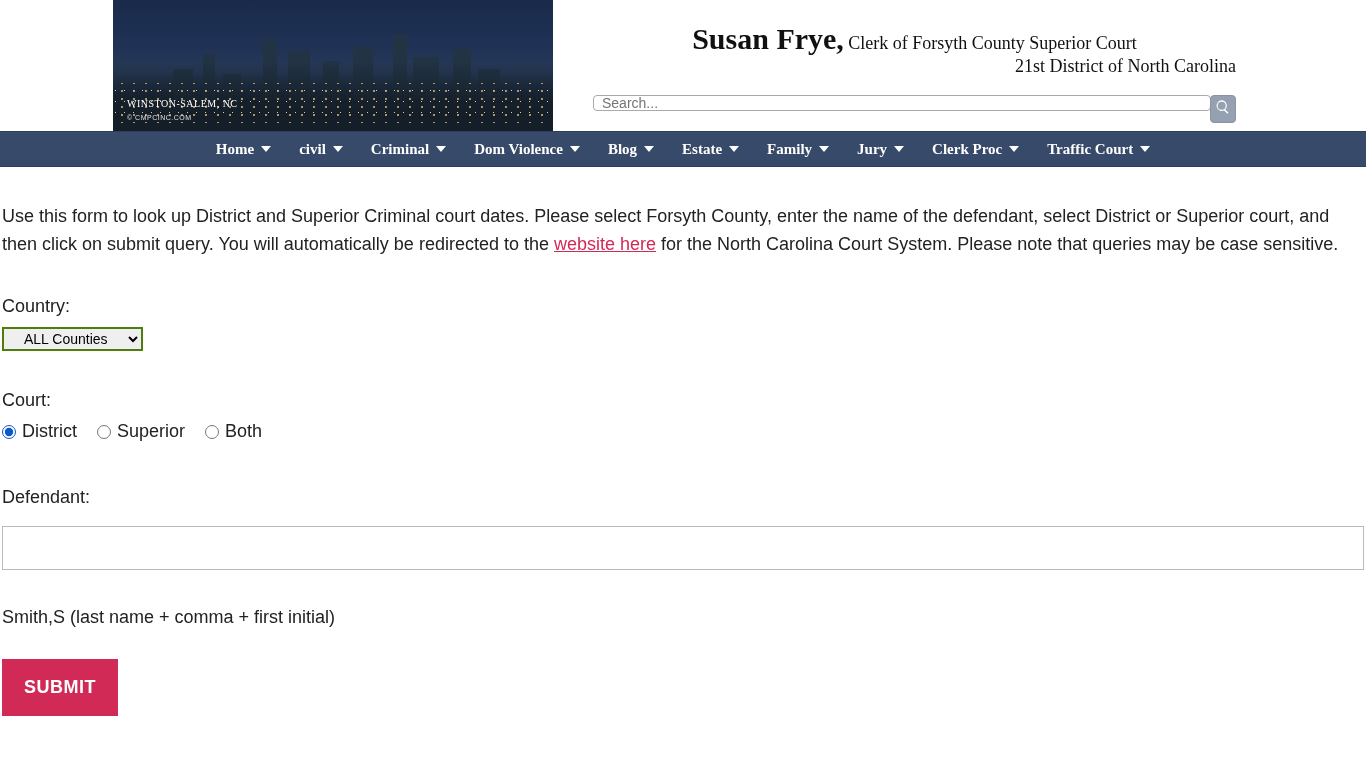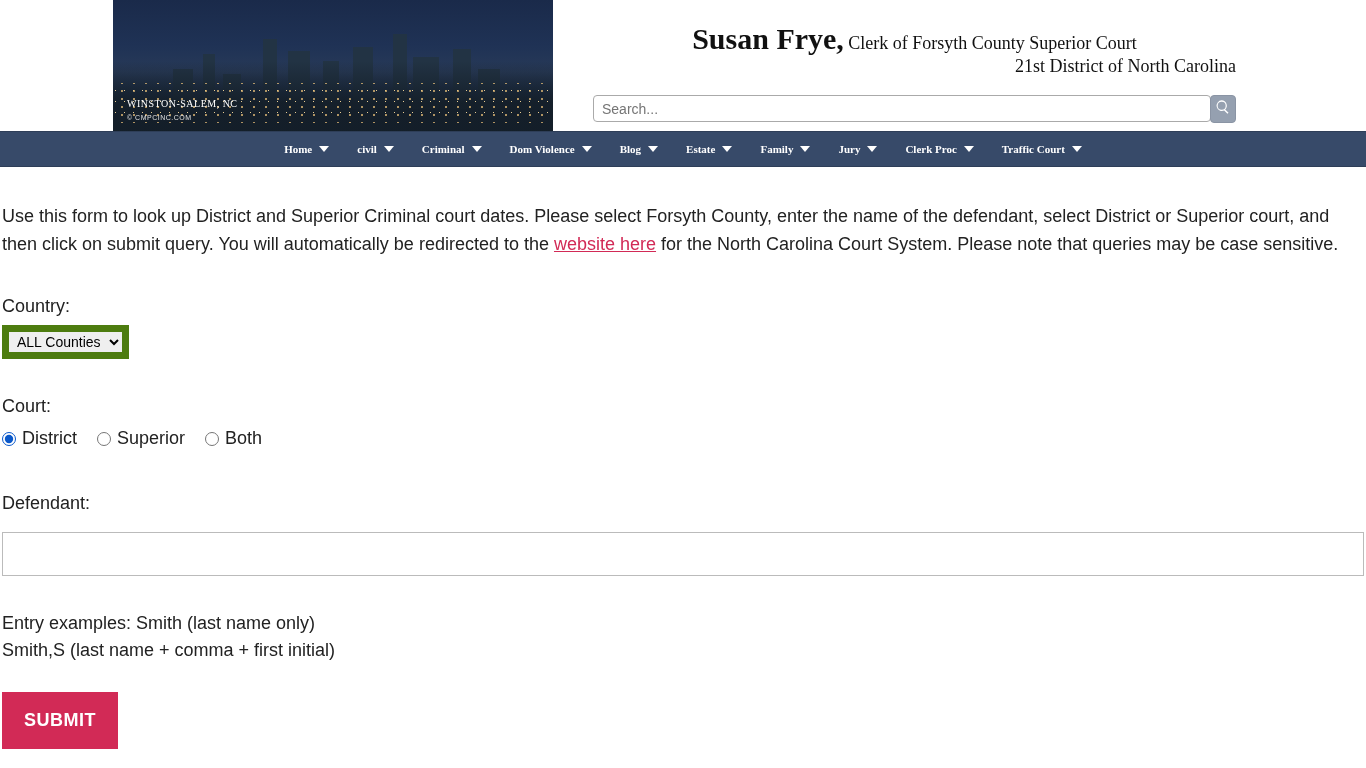--- a/index.html
+++ b/index.html
@@ -32,40 +32,40 @@
   .hero-caption { position:absolute; left:14px; bottom:22px; color:#fff;
     font-family: Georgia, "Times New Roman", serif; font-size:10px; letter-spacing:0.5px; }
   .hero-sub { position:absolute; left:14px; bottom:10px; color:#e0e0e0; font-size:7px; letter-spacing:0.5px; }
 
   .header-right { flex:1; padding: 22px 130px 0 0; }
   .title-line { text-align: center; font-family: Georgia, "Times New Roman", serif; color:#111; }
   .title-name { font-size: 30px; font-weight: bold; }
   .title-rest { font-size: 18px; }
   .title-sub { text-align: right; font-family: Georgia,"Times New Roman",serif; font-size:18px; color:#111; margin-top:0; }
   .search-wrap { margin-top: 18px; display:flex; }
-  .search-input { flex:1; height:27px; border:1px solid #aaa; border-radius:4px;
+  .search-input { flex:1; height:16px; border:1px solid #aaa; border-radius:4px;
     padding:0 8px; font-size:14px; color:#444; background:#fff; outline:none; }
   .search-btn { width:26px; height:28px; margin-left:-1px; background:#95a0b0;
     border:1px solid #8a94a4; border-radius:4px; display:flex; align-items:center; justify-content:center; cursor:pointer; }
   .search-btn svg { width:16px; height:16px; fill:#fff; }
 
   .navbar { background:#374a69; height:36px; display:flex; align-items:center;
     justify-content:center; gap:28px; margin-top:0; border-top:1px solid #2e3e58; border-bottom:1px solid #2e3e58; }
   .nav-item { color:#fff; font-family: Georgia,"Times New Roman",serif; font-weight:bold;
-    font-size:11px; display:flex; align-items:center; gap:7px; cursor:pointer; white-space:nowrap; }
+    font-size:15px; display:flex; align-items:center; gap:7px; cursor:pointer; white-space:nowrap; }
   .caret { width:0; height:0; border-left:5px solid transparent; border-right:5px solid transparent;
     border-top:6px solid #fff; display:inline-block; }
 
   .content { padding: 36px 2px 24px 2px; font-size:18px; line-height:1.55; color:#222; }
   .content p { margin-bottom: 6px; }
   .link { color:#d22a56; text-decoration: underline; cursor:pointer; }
 
   .form-block { margin-top: 34px; font-size:18px; }
   .label { margin-bottom: 4px; }
-  select { font-size:14px; border:7px solid #4d7c0f; background:#efefef; padding:1px 4px; }
+  select { font-size:14px; border:2px solid #4d7c0f; background:#efefef; padding:1px 16px; }
   .court-group { margin-top: 34px; }
   .radio-row { margin-top:0; display:flex; gap:20px; align-items:center; font-size:18px; }
   .radio-row label { display:flex; align-items:center; gap:6px; cursor:pointer; }
   input[type=radio]{ accent-color:#0a58ca; width:14px; height:14px; }
 
   .defendant-block { margin-top: 38px; }
   .defendant-input { width:100%; height:44px; border:1px solid #bbb; padding:0 8px;
     font-size:16px; margin-top:10px; }
 
   .examples { margin-top: 34px; font-size:18px; line-height:1.5; }
@@ -183,21 +183,20 @@
           </label>
         </div>
     </div>
 
     <div class="defendant-block">
       <div class="label">Defendant:</div>
       <input class="defendant-input" type="text" value="" style="">
     </div>
 
     <div class="examples">
-      <div>Entry examples: Smith (last name only)</div>
       <div>Smith,S (last name + comma + first initial)</div>
     </div>
 
     <button class="submit-btn">SUBMIT</button>
 
     
   </div>
 </div>
 
 </body></html>

